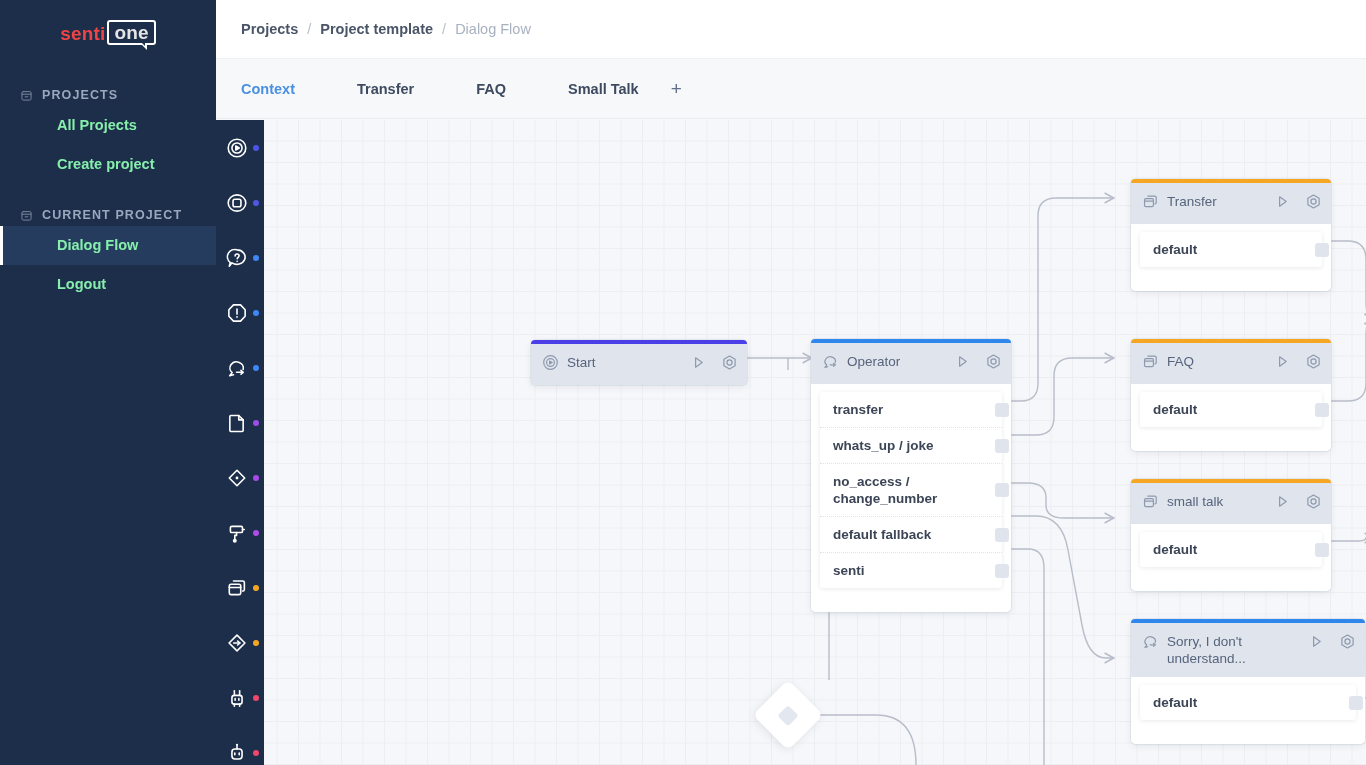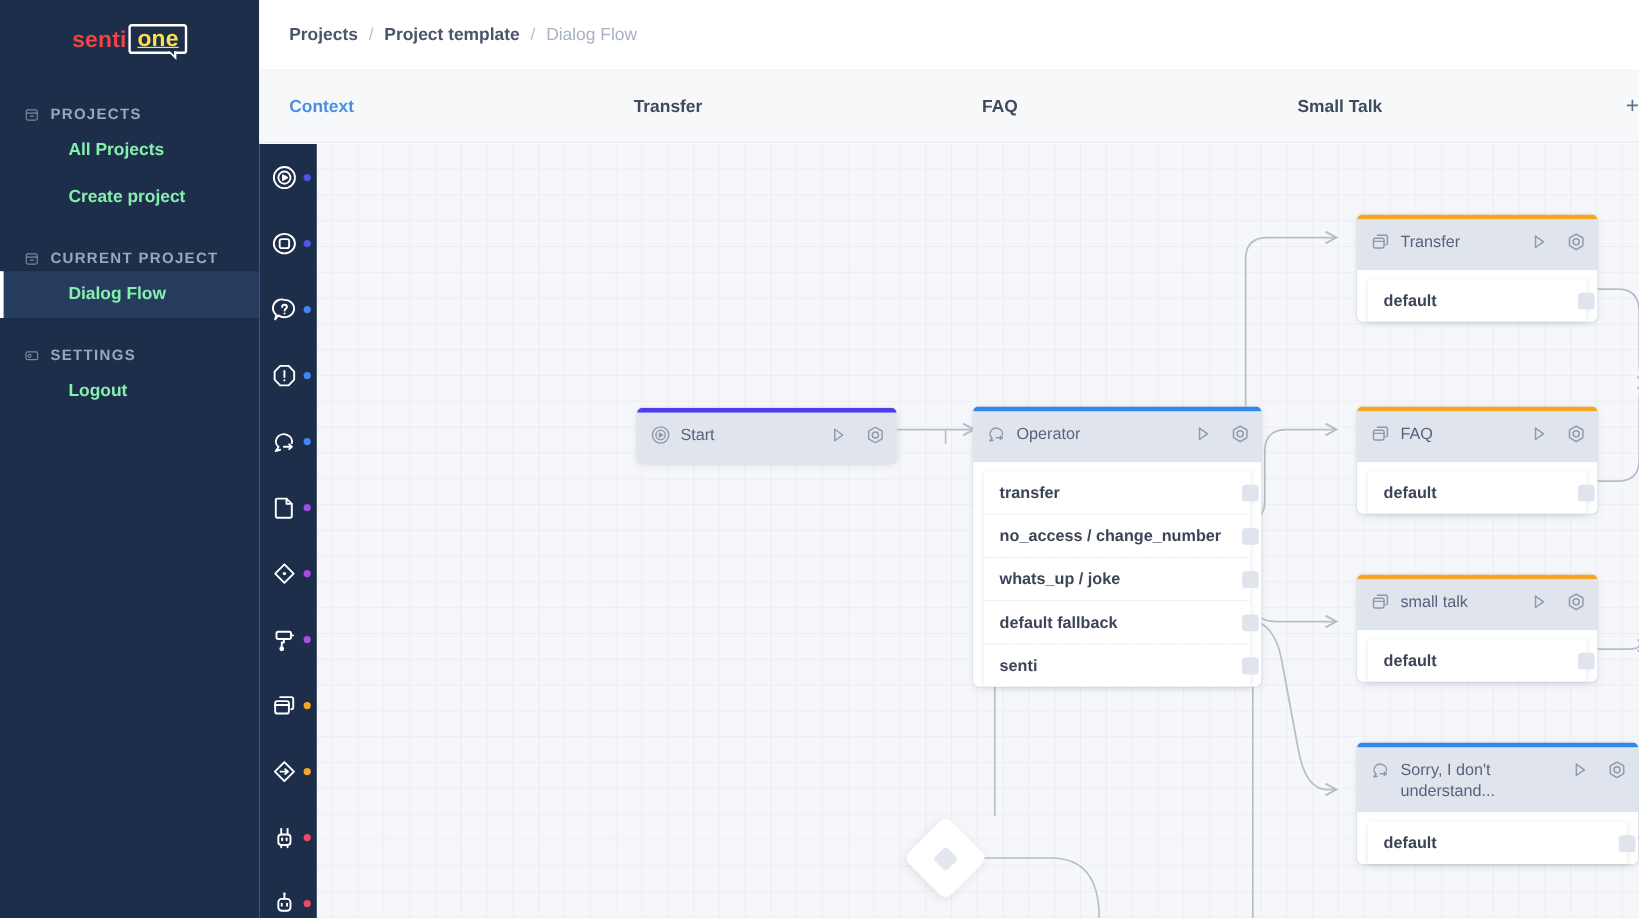--- a/index.html
+++ b/index.html
@@ -19,21 +19,21 @@
     position: relative;
     color: #fff;
   }
   .logo-wrap { height: 64px; display: flex; align-items: center; justify-content: center; }
   .logo { display: flex; align-items: flex-end; font-size: 19px; font-weight: 700; letter-spacing: .2px; }
   .logo .senti { color: #ef4444; line-height: 1; padding-bottom: 2px; }
   .logo .bubble {
     position: relative; border: 2px solid #ffffff; border-radius: 3px;
     padding: 1px 5px 1px 5px; margin-left: 2px; line-height: 1;
   }
-  .logo .bubble .one { color: #fde047; font-weight: 700; text-decoration: underline; }
+  .logo .bubble .one { color: #e5e5e5; font-weight: 700; }
   .logo .bubble:after {
     content:""; position:absolute; right: 7px; bottom: -7px;
     width: 0; height: 0;
     border-left: 7px solid transparent;
     border-top: 7px solid #ffffff;
   }
   .logo .bubble:before {
     content:""; position:absolute; right: 9px; bottom: -3px;
     width: 0; height: 0; z-index:2;
     border-left: 5px solid transparent;
@@ -77,21 +77,21 @@
     height: 59px; background: #ffffff; display: flex; align-items: center;
     padding-left: 25px; font-size: 14.5px; color: #55627a;
     border-bottom: 1px solid #eef0f4;
   }
   .crumbbar .crumb { font-weight: 600; color: #4a5568; cursor: pointer; }
   .crumbbar .crumb.last { color: #a8b1c0; font-weight: 500; cursor: default; }
   .crumbbar .sep { margin: 0 9px; color: #b9c0cc; }
 
   .tabbar {
     height: 60px; background: #f7f8fa; display: flex; align-items: center;
-    padding-left: 25px; border-bottom: 1px solid #e9ecf1; justify-content: space-between;
+    padding-left: 25px; border-bottom: 1px solid #e9ecf1;
   }
   .tab {
     font-size: 14.5px; color: #3d4a60; font-weight: 600; cursor: pointer;
     margin-right: 62px; white-space: nowrap;
   }
   .tab.active { color: #4a90e2; }
   .tab-add { font-size: 19px; color: #63708a; cursor: pointer; font-weight: 400; margin-left: -30px; }
 
   
   .canvas {
@@ -121,21 +121,21 @@
     background: #e0e5ed;
     padding: 10px 9px 10px 11px;
     min-height: 36px;
   }
   .node-head .htitle {
     flex: 1 1 auto; font-size: 13.5px; color: #56647c; font-weight: 500; line-height: 17px;
     padding-top: 0px;
   }
   .node-head .hico { flex: 0 0 auto; margin-top: 0px; }
   .node-head .hact { flex: 0 0 auto; cursor: pointer; margin-top: 0px; }
-  .node-body { padding: 8px 9px 0 9px; background: #fff; border-radius: 0 0 5px 5px; }
+  .node-body { padding: 8px 9px 24px 9px; background: #fff; border-radius: 0 0 5px 5px; }
   .rows {
     background: #ffffff; border-radius: 3px;
     box-shadow: 0 1px 4px rgba(70,85,110,.13);
   }
   .row {
     display: flex; align-items: center; justify-content: space-between;
     padding: 9px 0 9px 13px; font-size: 13.5px; color: #3c4556; font-weight: 600;
     border-bottom: 1px dotted #dfe3ea; line-height: 17px; min-height: 34px;
   }
   .row:last-child { border-bottom: none; }
@@ -186,27 +186,20 @@
         <div class="nav-item">Create project</div>
         <div class="nav-section">
           <span class="sec-ico"><svg width="13" height="13" viewBox="0 0 20 20" fill="none" stroke="#8b98ad" stroke-width="1.5" stroke-linecap="round" stroke-linejoin="round">
               <rect x="3" y="4" width="14" height="13" rx="2"></rect>
               <path d="M3 8h14"></path>
               <path d="M8 12h4"></path>
             </svg></span>
           <span>CURRENT PROJECT</span>
         </div>
         <div class="nav-item active">Dialog Flow</div>
-        <div class="nav-section">
-          <span class="sec-ico"><svg width="13" height="13" viewBox="0 0 20 20" fill="none" stroke="#8b98ad" stroke-width="1.5" stroke-linecap="round" stroke-linejoin="round">
-              <rect x="2.5" y="5" width="15" height="10" rx="2"></rect>
-              <circle cx="7" cy="10" r="2"></circle>
-            </svg></span>
-          <span>SETTINGS</span>
-        </div>
         <div class="nav-item">Logout</div>
       </nav>
   </aside>
 
   <div class="rail" id="rail">
       <div class="rail-item">
         <span>
           <svg width="22" height="22" viewBox="0 0 20 20" fill="none" stroke="#ffffff" stroke-width="1.45" stroke-linecap="round" stroke-linejoin="round">
             <circle cx="10" cy="10" r="8"></circle>
             <circle cx="10" cy="10" r="4.6"></circle>
@@ -399,21 +392,21 @@
               <span class="htitle">Start</span>
               <span class="hact"><svg width="17" height="17" viewBox="0 0 20 20" fill="none" stroke="#8d99ad" stroke-width="1.4" stroke-linecap="round" stroke-linejoin="round">
                   <path d="M6.6 4.4 L14.4 10 L6.6 15.6 Z"></path>
                 </svg></span>
               <span class="hact" style="margin-left: 6px;"><svg width="17" height="17" viewBox="0 0 20 20" fill="none" stroke="#8d99ad" stroke-width="1.4" stroke-linecap="round" stroke-linejoin="round">
                   <path d="M10 2.4 L16.6 6.2 V13.8 L10 17.6 L3.4 13.8 V6.2 Z"></path>
                   <circle cx="10" cy="10" r="3"></circle>
                 </svg></span>
             </div>
           </div>
-          <div class="node" style="left: 595px; top: 219px; width: 240px;">
+          <div class="node" style="left: 595px; top: 219px; width: 200px;">
             <div class="node-accent" style="background: rgb(47, 134, 235);"></div>
             <div class="node-head">
               <span class="hico"><svg width="17" height="17" viewBox="0 0 20 20" fill="none" stroke="#8d99ad" stroke-width="1.4" stroke-linecap="round" stroke-linejoin="round">
                   <path d="M15.6 11.2A6.1 5.5 0 1 0 5.6 14.1L3.4 17.1l3.4-.9"></path>
                   <path d="M9.6 13.9h5.6"></path>
                   <path d="M13.6 12.1l2 1.8-2 1.8"></path>
                 </svg></span>
               <span class="htitle">Operator</span>
               <span class="hact"><svg width="17" height="17" viewBox="0 0 20 20" fill="none" stroke="#8d99ad" stroke-width="1.4" stroke-linecap="round" stroke-linejoin="round">
                   <path d="M6.6 4.4 L14.4 10 L6.6 15.6 Z"></path>
@@ -423,25 +416,25 @@
                   <circle cx="10" cy="10" r="3"></circle>
                 </svg></span>
             </div>
             <div class="node-body">
               <div class="rows">
                 <div class="row">
                   <span class="rlabel">transfer</span>
                   <span class="port"></span>
                 </div>
                 <div class="row">
+                  <span class="rlabel">whats_up / joke</span>
+                  <span class="port"></span>
+                </div>
+                <div class="row">
                   <span class="rlabel">no_access / change_number</span>
-                  <span class="port"></span>
-                </div>
-                <div class="row">
-                  <span class="rlabel">whats_up / joke</span>
                   <span class="port"></span>
                 </div>
                 <div class="row">
                   <span class="rlabel">default fallback</span>
                   <span class="port"></span>
                 </div>
                 <div class="row">
                   <span class="rlabel">senti</span>
                   <span class="port"></span>
                 </div>

